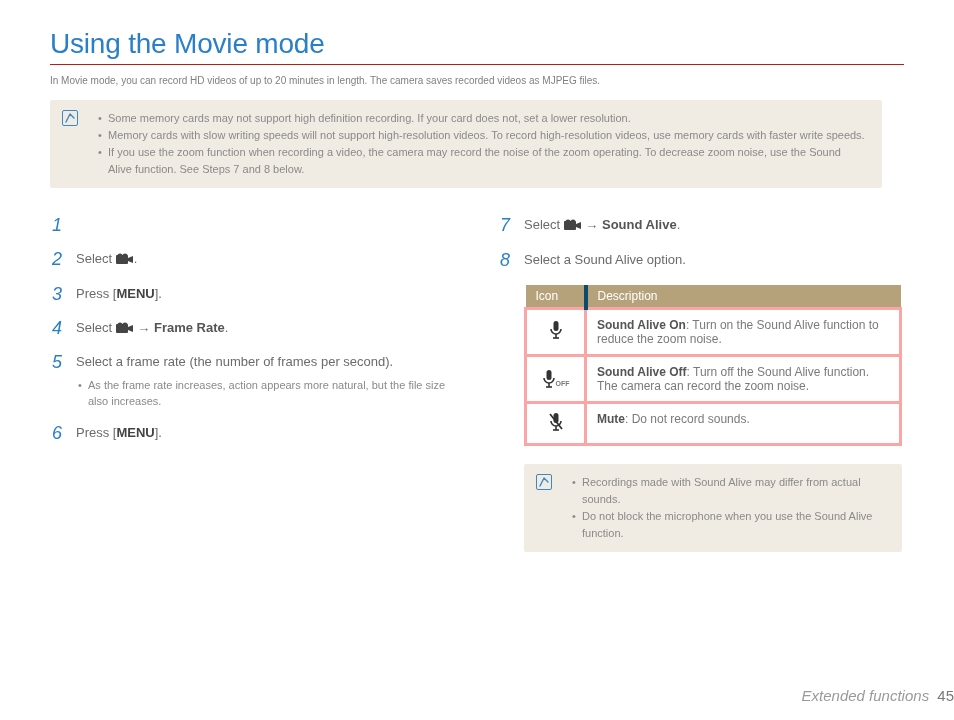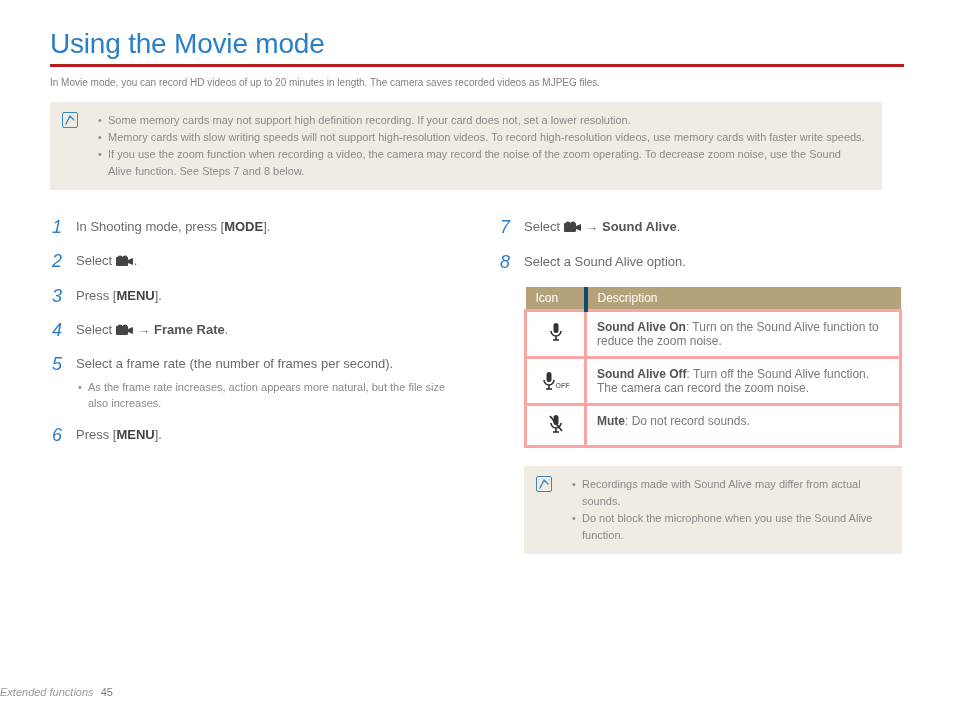--- a/index.html
+++ b/index.html
@@ -11,21 +11,21 @@
     color: #6b6b6b;
     position: relative;
     padding: 28px 50px 0 50px;
   }
   .page-title {
     font-size: 28px;
     font-weight: 300;
     color: #2a7fc9;
     letter-spacing: -0.2px;
     padding-bottom: 4px;
-    border-bottom: 3px solid #b91c1c;
+    border-bottom: 1px solid #b91c1c;
     margin-bottom: 10px;
   }
   .intro {
     font-size: 10px;
     color: #808080;
     margin-bottom: 14px;
   }
   .note-box {
     background: #f1ece3;
     border-radius: 2px;
@@ -132,25 +132,25 @@
   .tbl-bold { font-weight: bold; color:#555; }
 
   .note-box.small {
     margin-left: 24px;
     margin-right: 0;
     margin-top: 18px;
   }
 
   .footer {
     position: absolute;
-    bottom: 22px;
+    bottom: 16px;
     left: 0;
     width: 100%;
-    text-align: left;
-    font-size: 11px;
+    text-align: right;
+    font-size: 15px;
     color: #9a9a9a;
     font-style: italic;
   }
   .footer .pg { font-style: normal; font-weight: normal; color:#7a7a7a; margin-left:4px;}
   .mic-sub { font-size:7px; font-weight:bold; position:relative; top:4px; left:-1px;}
 </style>
 </head>
 <body>
 
 <h1 class="page-title">Using the Movie mode</h1>
@@ -168,23 +168,20 @@
     <li>Memory cards with slow writing speeds will not support high-resolution videos. To record high-resolution videos, use memory cards with faster write speeds.</li>
     <li>If you use the zoom function when recording a video, the camera may record the noise of the zoom operating. To decrease zoom noise, use the Sound Alive function. See Steps 7 and 8 below.</li>
   </ul>
 </div>
 
 <div class="columns">
   <div class="col">
 
     <div class="step">
       <span class="step-num">1</span>
-      <span class="step-body">
-        <span>In Shooting mode, press [</span><span class="smode">MODE</span><span>].</span>
-      </span>
     </div>
 
     <div class="step">
       <span class="step-num">2</span>
       <span class="step-body">
         <span>Select </span><span class="inline-icon"><svg width="18" height="12" viewBox="0 0 18 12">
               <rect x="0" y="2" width="12" height="9" rx="1" fill="#444"></rect>
               <circle cx="4" cy="3" r="2.6" fill="#444"></circle>
               <circle cx="9" cy="3" r="2.6" fill="#444"></circle>
               <path d="M12 5 L17 3 L17 10 L12 8 Z" fill="#444"></path>

